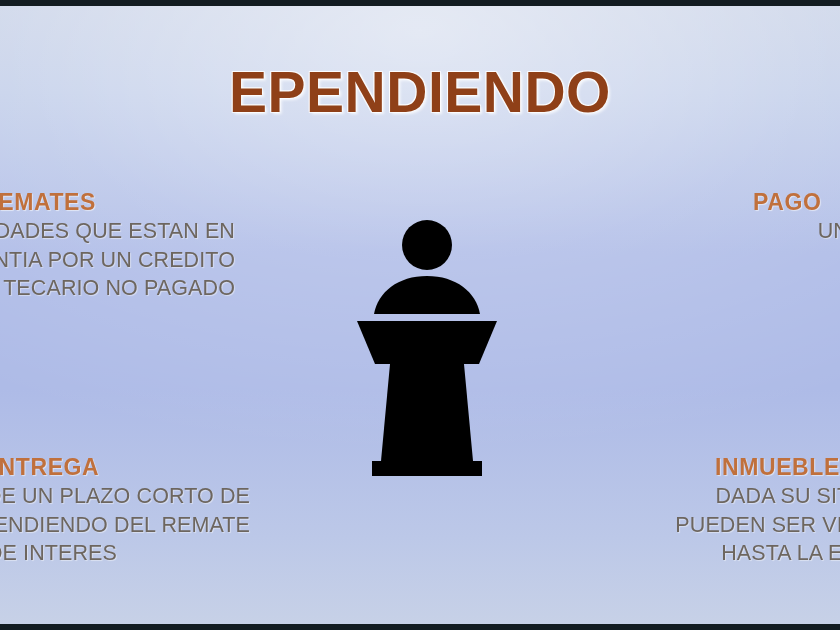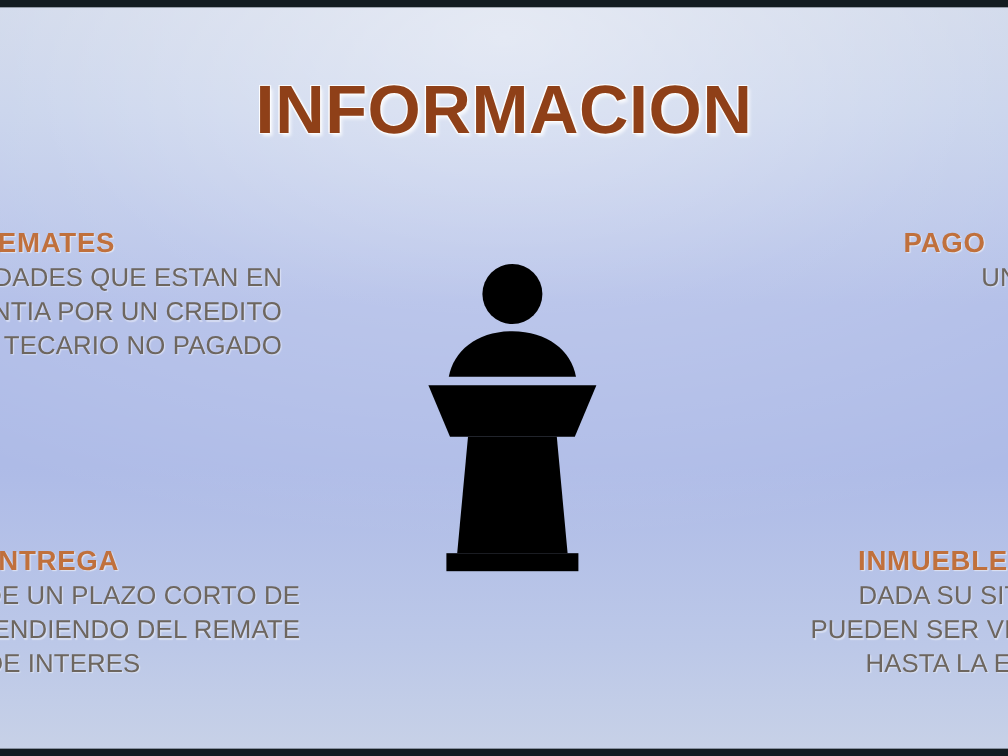--- a/index.html
+++ b/index.html
@@ -111,21 +111,21 @@
 </style>
 </head>
 <body>
 
 <div id="slide">
 
   <div class="band top"></div>
 
   <div id="canvas">
 
-    <div id="title">INFORMACION</div>
+    <div id="title">EPENDIENDO</div>
 
     <div id="podium-wrap">
       <svg viewBox="0 0 170 262" xmlns="http://www.w3.org/2000/svg">
         <g fill="#000000">
 
           <circle cx="85" cy="27" r="25"></circle>
 
           <path d="M85 58
                    C 56 58, 36 74, 32 96
                    L 138 96

